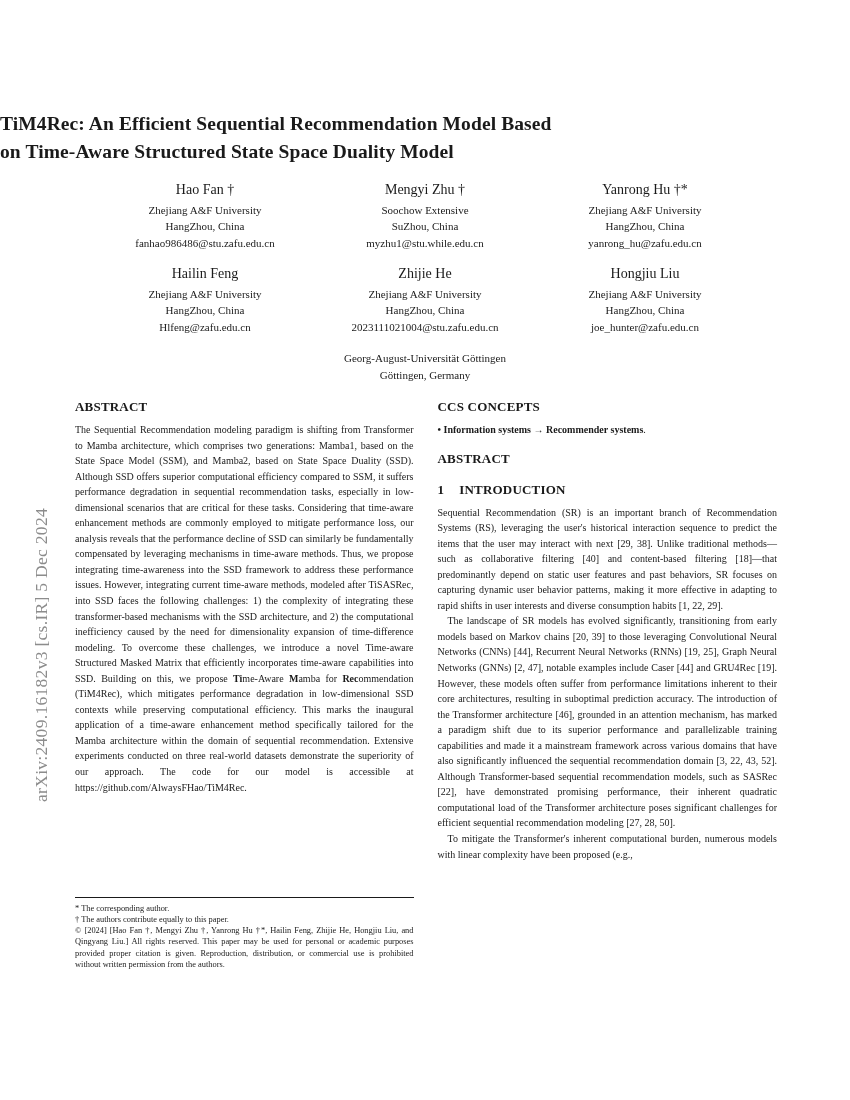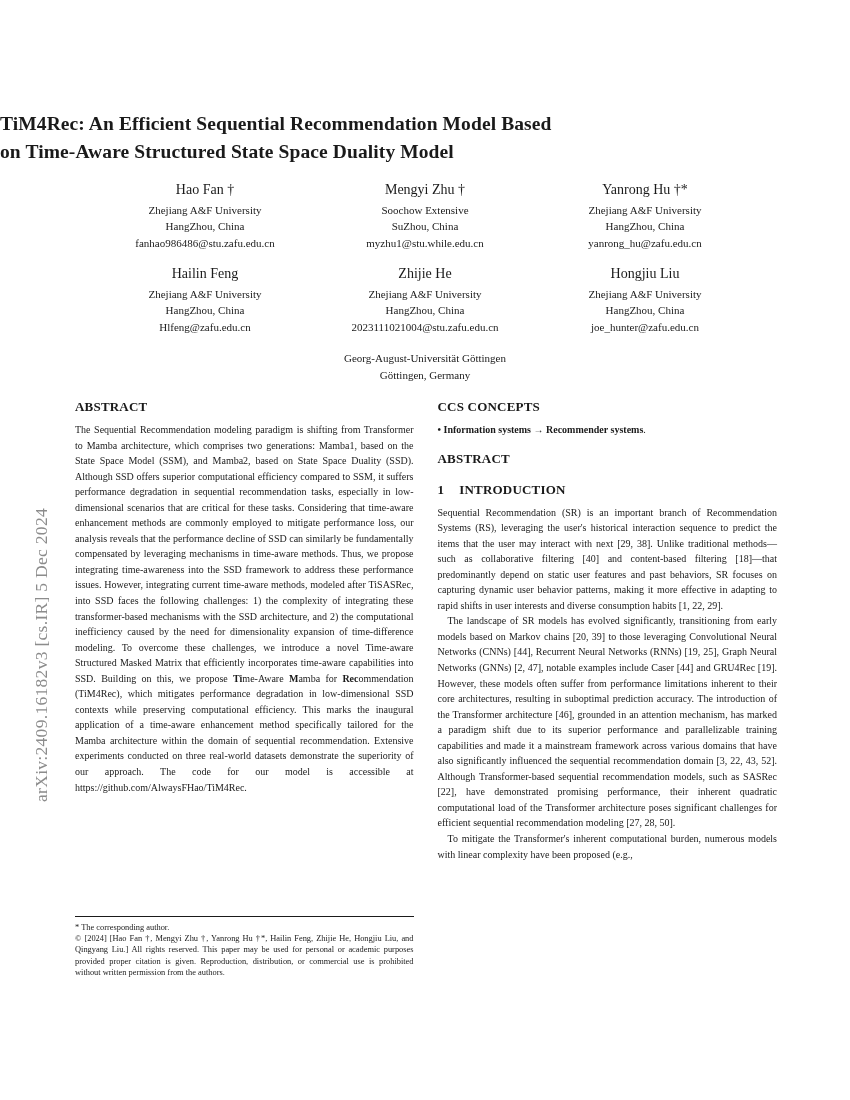--- a/index.html
+++ b/index.html
@@ -72,21 +72,21 @@
     text-align: justify;
   }
   .bodytext p + p { text-indent: 10px; }
   .gap-after { margin-bottom: 13px; }
 
   .keywords-text { margin-bottom: 2px; }
 
   
   .footnote-block {
     position: absolute;
-    left: 0; right: 0; bottom: 8px;
+    left: 0; right: 0; bottom: 16px;
     border-top: 0.8px solid #1a1a1a;
     padding-top: 5px;
     font-size: 8.4px;
     line-height: 11.2px;
     text-align: justify;
   }
   .footnote-block .fn { display: block; }
 </style>
 </head>
 <body>
@@ -144,20 +144,21 @@
   </div>
 
   <div class="columns">
 
     <div class="col left">
       <h2 class="sec">ABSTRACT</h2>
       <div class="bodytext">The Sequential Recommendation modeling paradigm is shifting from Transformer to Mamba architecture, which comprises two generations: Mamba1, based on the State Space Model (SSM), and Mamba2, based on State Space Duality (SSD). Although SSD offers superior computational efficiency compared to SSM, it suffers performance degradation in sequential recommendation tasks, especially in low-dimensional scenarios that are critical for these tasks. Considering that time-aware enhancement methods are commonly employed to mitigate performance loss, our analysis reveals that the performance decline of SSD can similarly be fundamentally compensated by leveraging mechanisms in time-aware methods. Thus, we propose integrating time-awareness into the SSD framework to address these performance issues. However, integrating current time-aware methods, modeled after TiSASRec, into SSD faces the following challenges: 1) the complexity of integrating these transformer-based mechanisms with the SSD architecture, and 2) the computational inefficiency caused by the need for dimensionality expansion of time-difference modeling. To overcome these challenges, we introduce a novel Time-aware Structured Masked Matrix that efficiently incorporates time-aware capabilities into SSD. Building on this, we propose <b>Ti</b>me-Aware <b>M</b>amba for <b>Rec</b>ommendation (TiM4Rec), which mitigates performance degradation in low-dimensional SSD contexts while preserving computational efficiency. This marks the inaugural application of a time-aware enhancement method specifically tailored for the Mamba architecture within the domain of sequential recommendation. Extensive experiments conducted on three real-world datasets demonstrate the superiority of our approach. The code for our model is accessible at https://github.com/AlwaysFHao/TiM4Rec.</div>
 
       <div class="footnote-block">
         <span class="fn">* The corresponding author.</span>
+        <span class="fn">† The authors contribute equally to this paper.</span>
         <span class="fn">© [2024] [Hao Fan †, Mengyi Zhu †, Yanrong Hu †*, Hailin Feng, Zhijie He, Hongjiu Liu, and Qingyang Liu.] All rights reserved. This paper may be used for personal or academic purposes provided proper citation is given. Reproduction, distribution, or commercial use is prohibited without written permission from the authors.</span>
       </div>
     </div>
 
     <div class="col right">
       <h2 class="sec">CCS CONCEPTS</h2>
       <div class="bodytext gap-after"><b>• </b><b>Information systems</b> → <b>Recommender systems</b>.</div>
 
       <h2 class="sec">ABSTRACT</h2>
 

